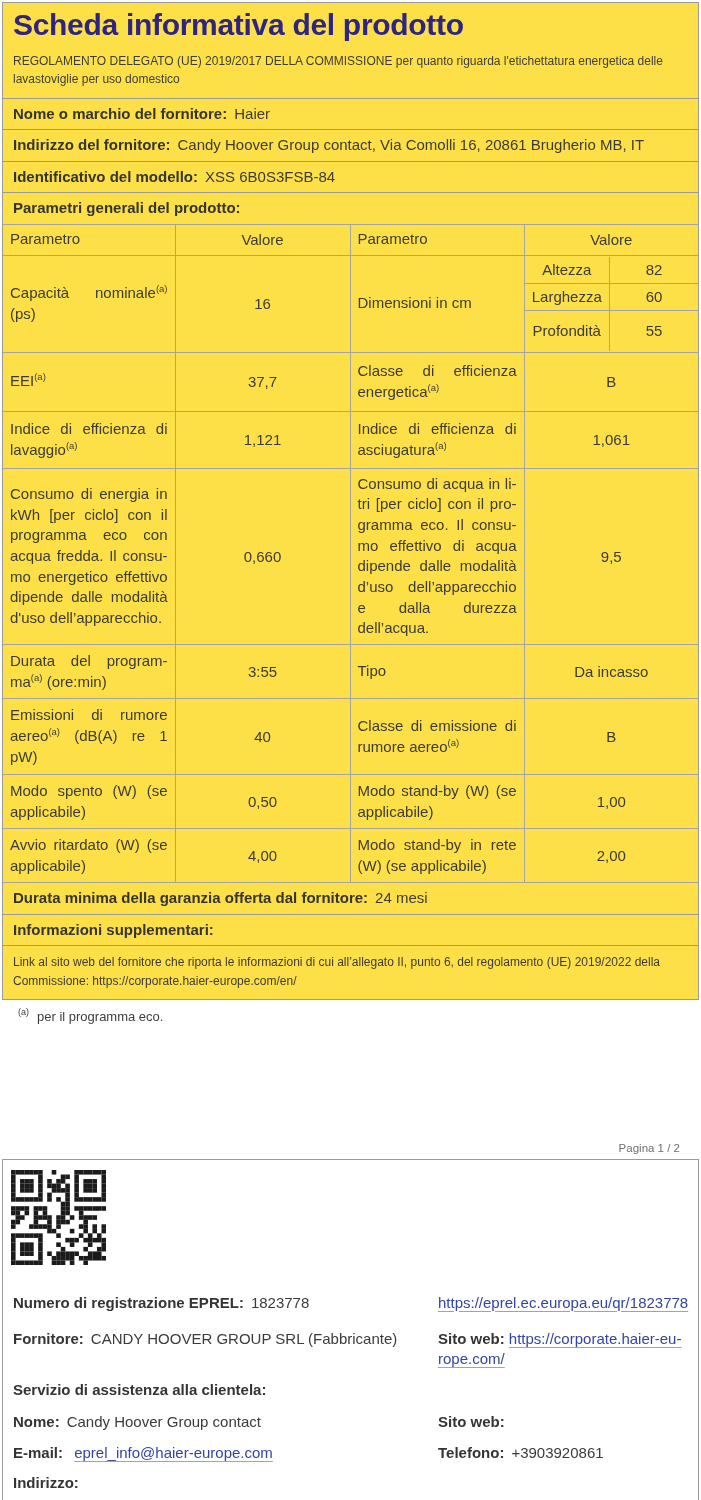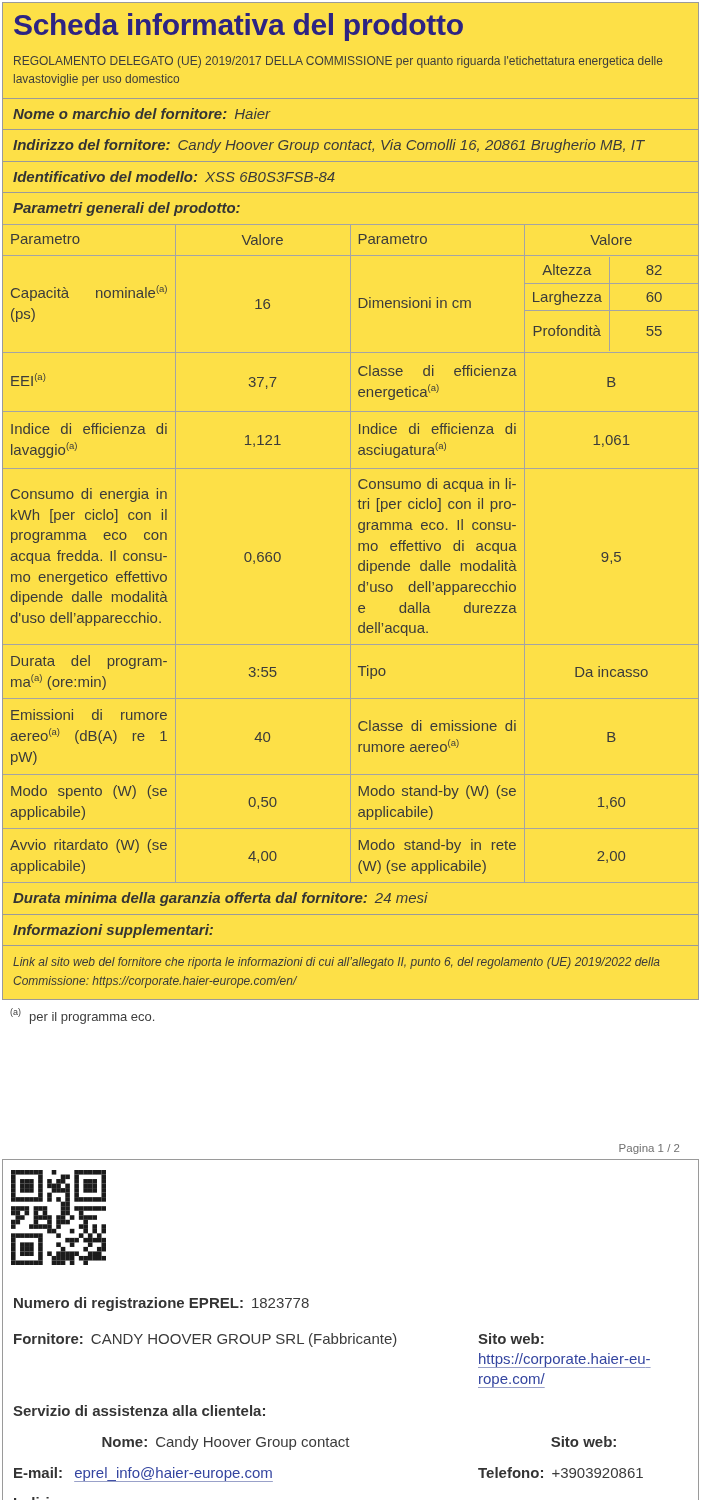--- a/index.html
+++ b/index.html
@@ -19,21 +19,21 @@
   .doc-title {
     margin:0; font-size:30px; font-weight:bold;
     color:#2d2483; letter-spacing:-0.3px; line-height:1.15;
   }
   .regulation {
     margin-top:9px; font-size:12px; line-height:1.5; color:#3d3d3d;
   }
   .info-row {
     border-top:1px solid #9a9a9a;
     padding:5px 10px 6px 10px;
-    font-size:15px; line-height:1.3;font-style:italic;
+    font-size:15px; line-height:1.3;
   }
   .info-row.no-top { border-top:none; }
   .lbl { font-weight:bold; color:#343434; }
   .val { margin-left:7px; }
 
   table.params {
     width:100%; border-collapse:collapse; table-layout:fixed;
     font-size:15px; color:#3b3b3b;
   }
   table.params td {
@@ -64,42 +64,42 @@
   table.dims tr:first-child td { border-top:none; }
   table.dims tr:last-child td { border-bottom:none; }
   table.dims td:first-child { border-left:none; }
   table.dims td:last-child { border-right:none; }
   table.dims tr td { height:22px; }
   table.dims tr:last-child td { height:36px; }
 
   .link-row { padding:7px 10px 9px 10px; font-size:12px; line-height:1.55; }
   .plain-link { color:#3b3b3b; text-decoration:none; cursor:pointer; }
 
-  .footnote { padding:7px 10px 0 10px; font-size:13px; color:#3d3d3d; }
+  .footnote { padding:7px 10px 0 18px; font-size:13px; color:#3d3d3d; }
   .footnote sup { font-size:9px; }
   .footnote .fn-text { margin-left:8px; }
 
   .page-indicator {
     margin-top:118px; text-align:right; padding-right:21px;
     font-size:11.5px; color:#707070;
   }
 
   .market-box {
     margin:5px 2px 0 2px; border:1px solid #9a9a9a;
     box-sizing:border-box; min-height:404px;
     padding:10px 8px 8px 8px; font-size:15px; line-height:1.35;
   }
   .m-top { display:flex; justify-content:space-between; align-items:flex-start; height:97px; }
   .model-date { padding-top:4px; padding-left:2px; }
   .qr { width:95px; height:95px; margin-right:17px; flex:0 0 auto; }
-  .mrow { display:grid; grid-template-columns:425px 1fr; align-items:start; padding-left:2px;gap:40px; }
+  .mrow { display:grid; grid-template-columns:425px 1fr; align-items:start; padding-left:2px; }
   .m-eprel { margin-top:26px; }
   .m-forn  { margin-top:16px; }
   .m-serv  { margin-top:11px; }
-  .m-nome  { margin-top:11px;text-align:center; }
+  .m-nome  { margin-top:11px; }
   .m-mail  { margin-top:11px; }
   .m-addr  { margin-top:10px; line-height:20px; }
   a.blue {
     color:#3445a0; text-decoration:underline;
     text-decoration-color:#99a1c9; text-underline-offset:3px;
     cursor:pointer;
   }
   .linkwrap { display:inline; word-break:break-all; }
   .rcell { max-width:252px; }
   .addr-line { padding-left:2px; }
@@ -206,21 +206,21 @@
       <td class="pl"><span>Emissioni di rumore aereo</span><sup class="fn">(a)</sup><span> (dB(A) re 1 pW)</span></td>
       <td class="vc">40</td>
       <td class="pl"><span>Classe di emissione di rumore aereo</span><sup class="fn">(a)</sup></td>
       <td class="vc">B</td>
     </tr>
 
     <tr class="r-off">
       <td class="pl">Modo spento (W) (se applicabile)</td>
       <td class="vc">0,50</td>
       <td class="pl">Modo stand-by (W) (se applicabile)</td>
-      <td class="vc">1,60</td>
+      <td class="vc">1,00</td>
     </tr>
 
     <tr class="r-del">
       <td class="pl">Avvio ritardato (W) (se applicabile)</td>
       <td class="vc">4,00</td>
       <td class="pl">Modo stand-by in rete (W) (se applicabile)</td>
       <td class="vc">2,00</td>
     </tr>
   </tbody>
     </table>
@@ -477,20 +477,23 @@
           <rect x="49.76" y="90.48" width="4.58" height="4.58" fill="#1b1b1b"></rect>
           <rect x="58.81" y="90.48" width="4.58" height="4.58" fill="#1b1b1b"></rect>
           <rect x="72.38" y="90.48" width="4.58" height="4.58" fill="#1b1b1b"></rect>
         </svg></div>
   </div>
 
   <div class="mrow m-eprel">
     <div>
       <span class="lbl">Numero di registrazione EPREL:</span><span class="val">1823778</span>
     </div>
+    <div class="rcell">
+      <a class="blue linkwrap">https://eprel.ec.europa.eu/qr/1823778</a>
+    </div>
   </div>
 
   <div class="mrow m-forn">
     <div>
       <span class="lbl">Fornitore:</span><span class="val">CANDY HOOVER GROUP SRL (Fabbricante)</span>
     </div>
     <div class="rcell">
       <span class="lbl">Sito web:</span>
       <a class="blue">https://corporate.haier-eu­rope.com/</a>
     </div>

